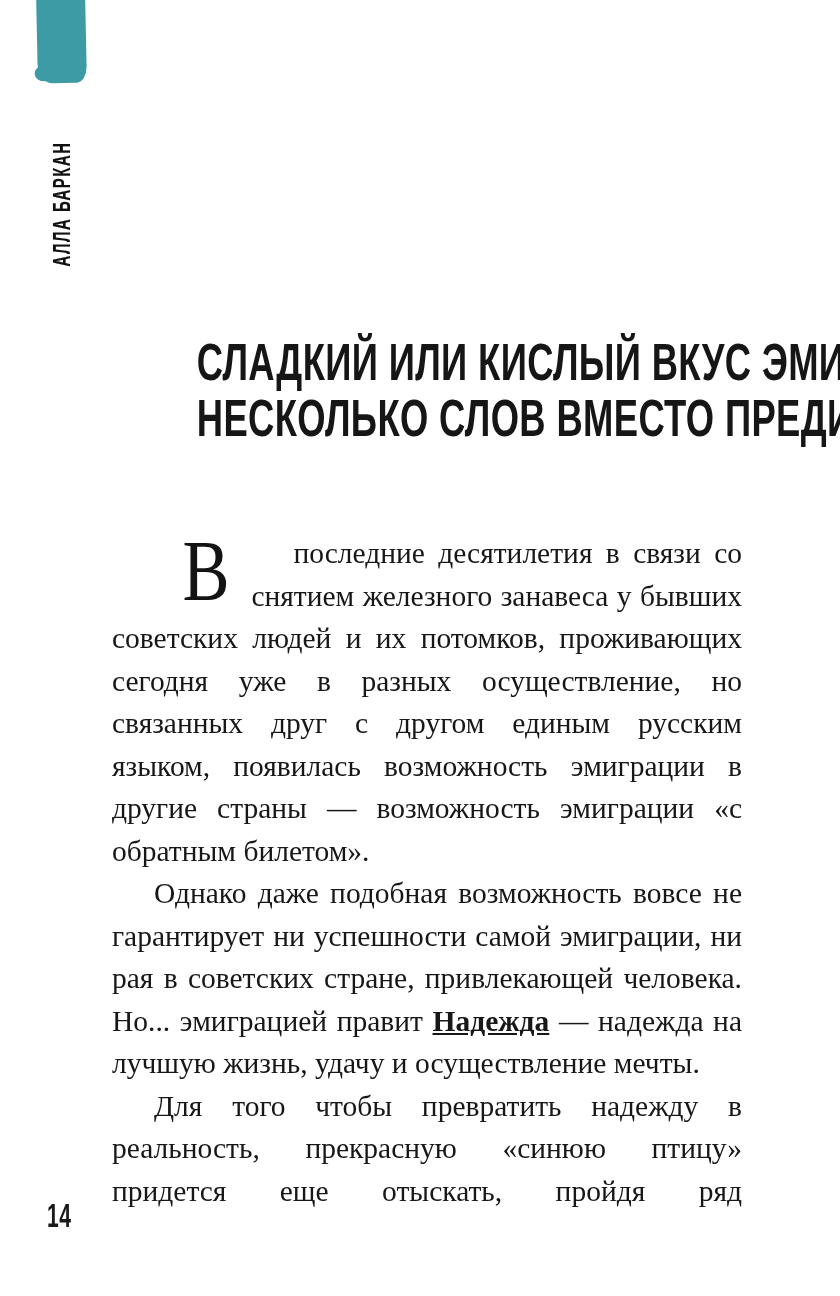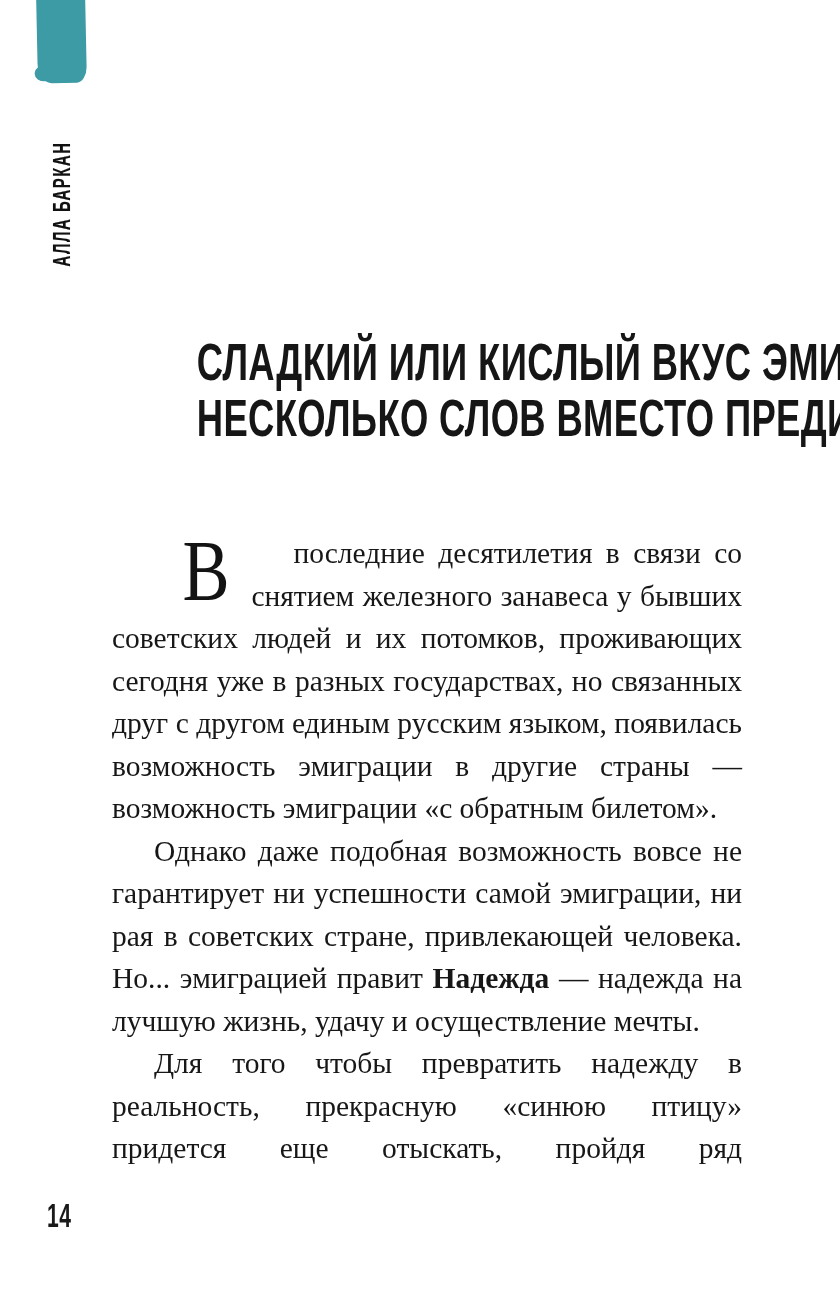--- a/index.html
+++ b/index.html
@@ -125,21 +125,21 @@
     padding: 4px 4px 0 0;
     margin-left: 36px;
     font-weight: 400;
     color: #131313;
     transform: scaleX(0.82);
     transform-origin: left top;
   }
 
   .para-lead { text-indent: 0; }
 
-  b, .bold { font-weight: 700; }
+  b, .bold { font-weight: 700; text-decoration: underline; }
 
   
   .folio {
     position: absolute;
     left: 47px;
     top: 1196px;
     font-family: "Liberation Sans Narrow", "Liberation Sans", sans-serif;
     font-weight: 700;
     font-size: 34px;
     color: #1a1a1a;
@@ -159,21 +159,21 @@
     <span class="author-name">АЛЛА БАРКАН</span>
   </div>
 
   <div class="chapter-title">
     <span class="title-line">СЛАДКИЙ ИЛИ КИСЛЫЙ ВКУС ЭМИГРАЦИИ.</span>
     <span class="title-line">НЕСКОЛЬКО СЛОВ ВМЕСТО ПРЕДИСЛОВИЯ</span>
   </div>
 
   <div class="body-column">
 
-    <p class="para-lead"><span class="dropcap">В</span><span> последние десятилетия в связи со снятием железного занавеса у бывших советских людей и их потомков, проживающих сегодня уже в разных государствах, но связанных друг с другом единым русским языком, появилась возможность эмиграции в другие страны — возможность эмиграции «с обратным билетом».</span></p>
+    <p class="para-lead"><span class="dropcap">В</span><span> последние десятилетия в связи со снятием железного занавеса у бывших советских людей и их потомков, проживающих сегодня уже в разных осуществление, но связанных друг с другом единым русским языком, появилась возможность эмиграции в другие страны — возможность эмиграции «с обратным билетом».</span></p>
 
     <p><span>Однако даже подобная возможность вовсе не гарантирует ни успешности самой эмиграции, ни рая в советских стране, привлекающей человека. Но... эмиграцией правит </span><b class="bold">Надежда</b><span> — надежда на лучшую жизнь, удачу и осуществление мечты.</span></p>
 
     <p class="last-ragged"><span>Для того чтобы превратить надежду в реальность, прекрасную «синюю птицу» придется еще отыскать, пройдя ряд</span></p>
 
   </div>
 
   <div class="folio">14</div>
 
 </div>

